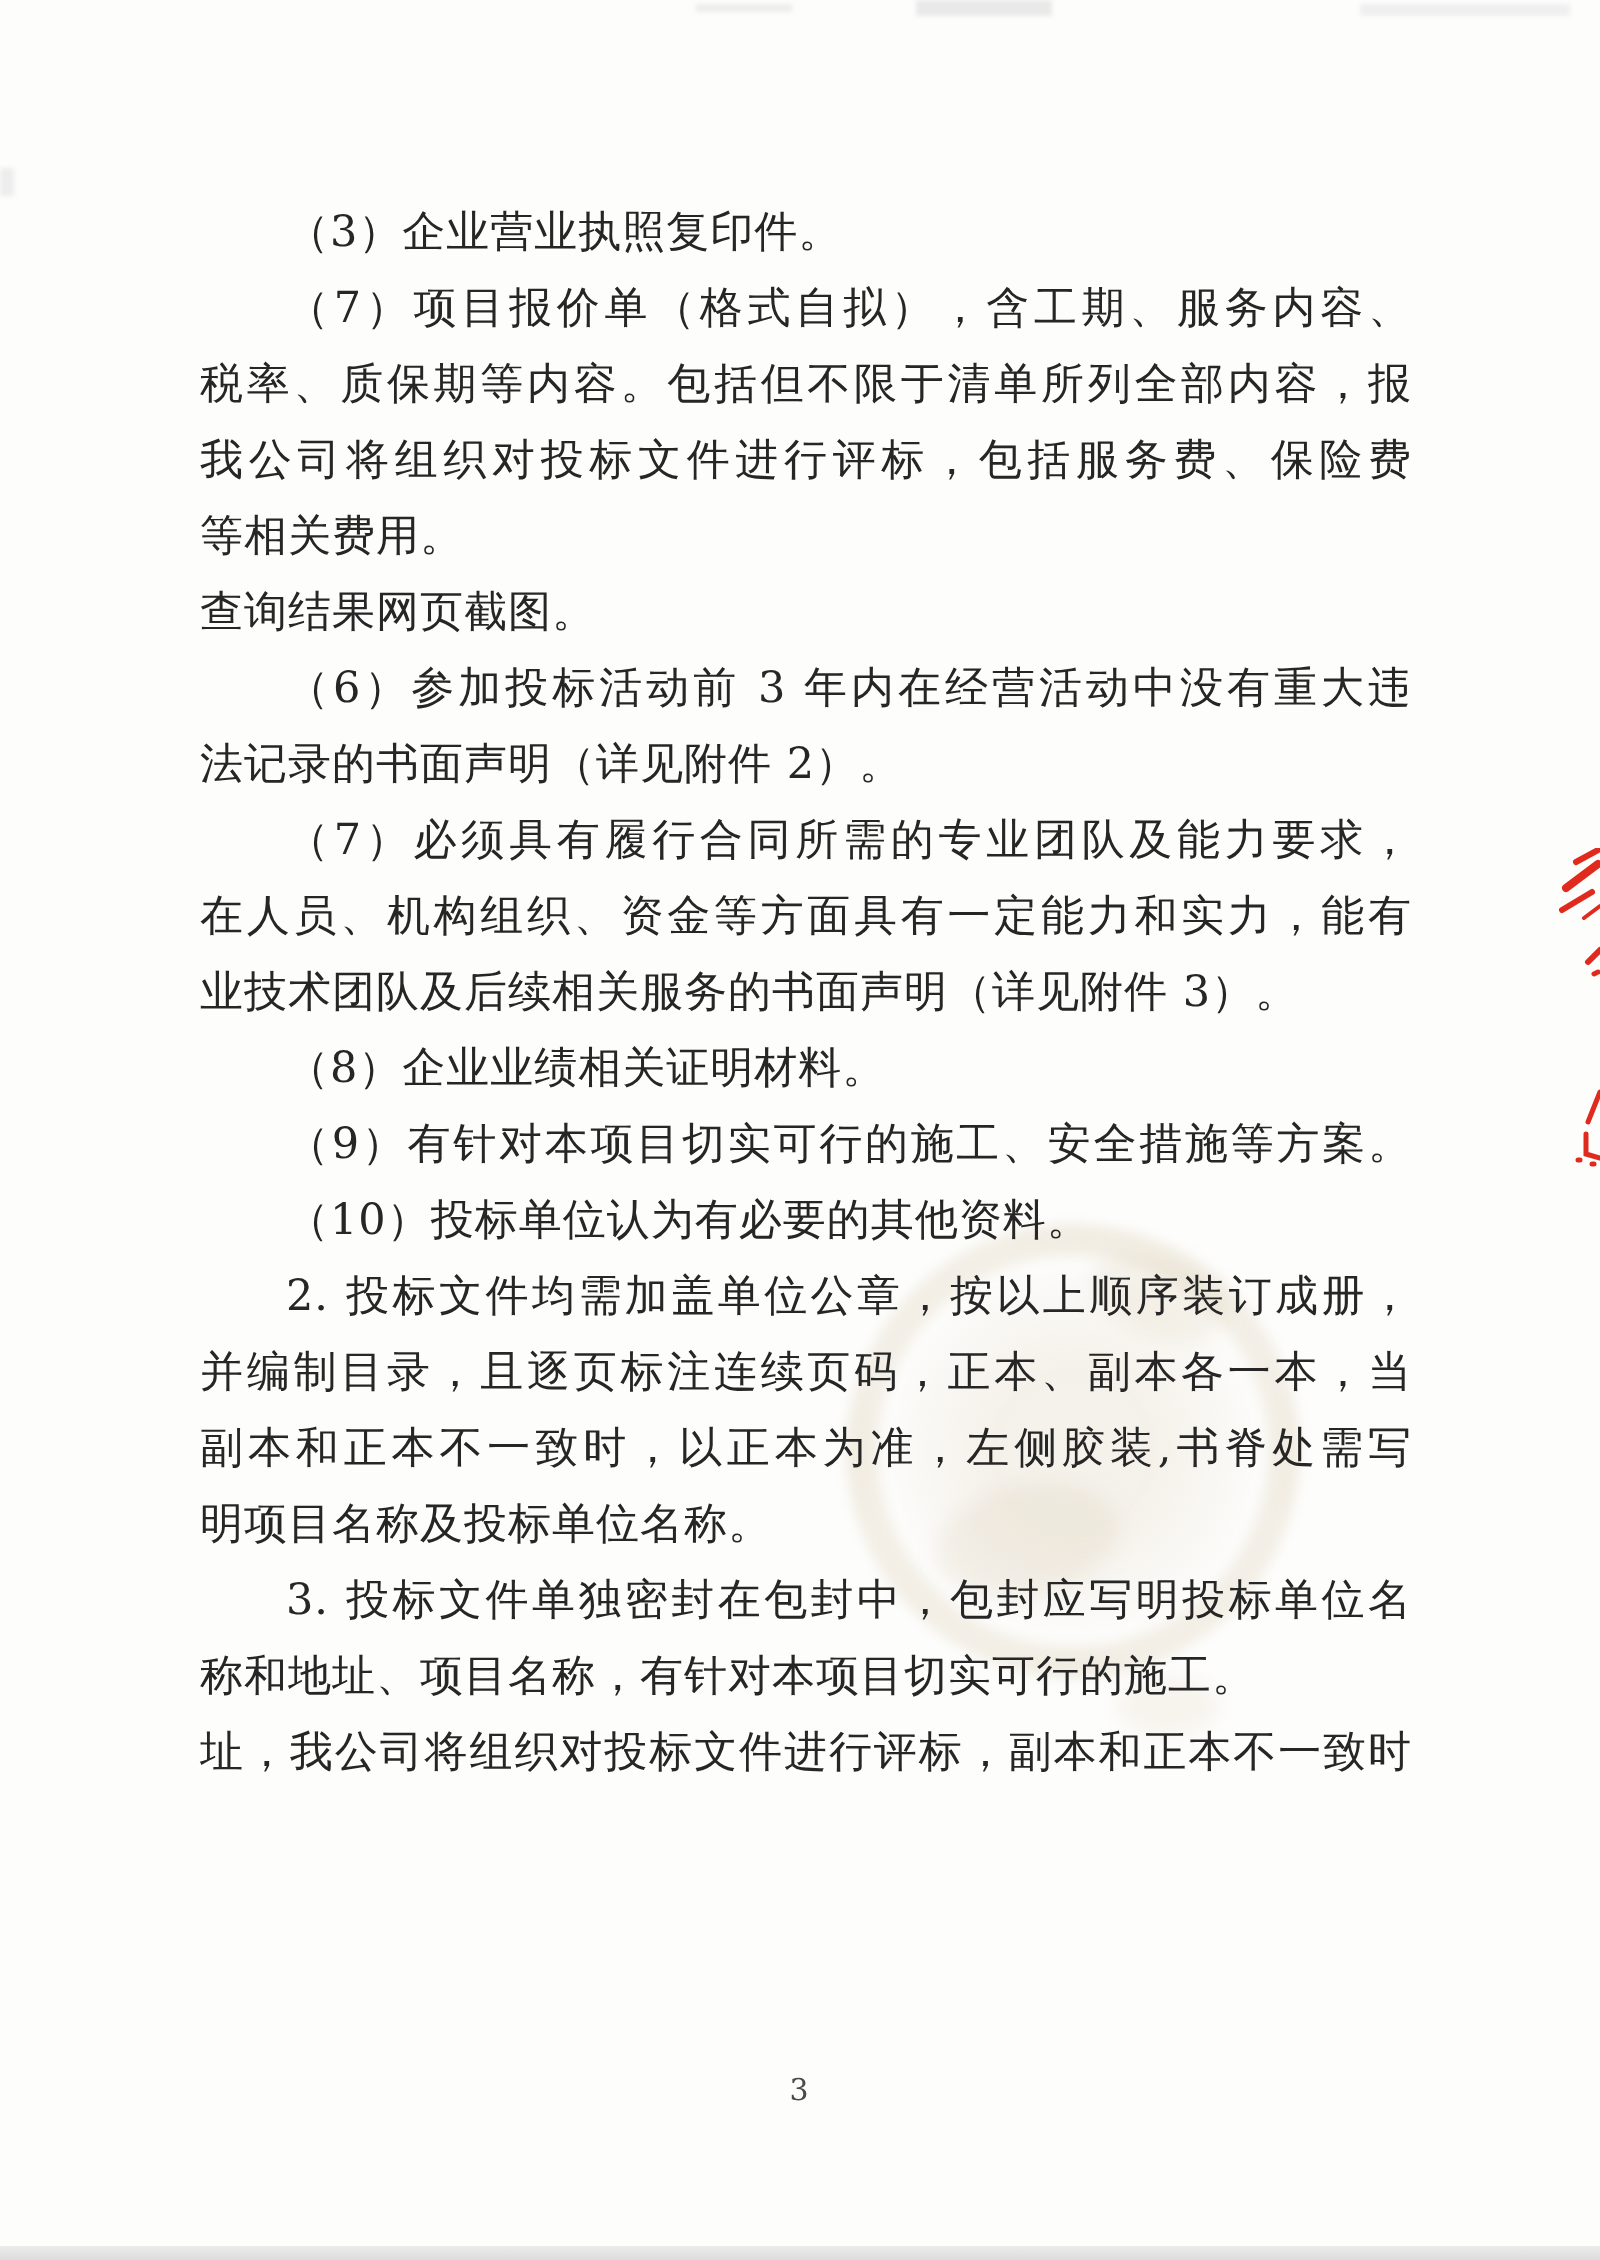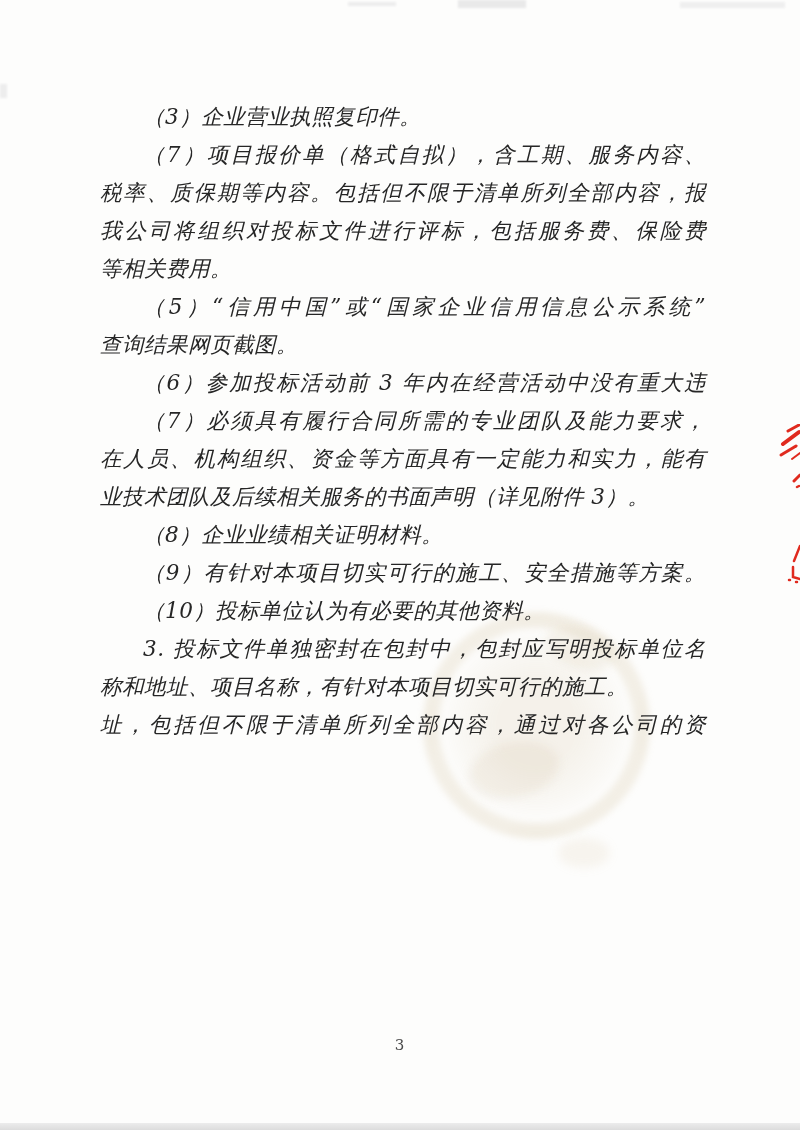--- a/index.html
+++ b/index.html
@@ -17,21 +17,21 @@
     position: absolute;
     left: 100px;
     top: 98px;
     width: 606px;
     font-size: 21.5px;
     line-height: 38px;
     color: var(--ink, #262626);
     letter-spacing: 0.5px;
   }
   .para { margin: 0; }
-  .ln { text-align: justify; white-space: nowrap; font-style: italic; }
+  .ln { text-align: justify; white-space: nowrap; }
   .ln.st { text-align-last: justify; white-space: normal; }
   .ln.ind { text-indent: 2em; }
 
   
   .page-number {
     position: absolute;
     top: 1036px;
     left: 0;
     width: 800px;
     text-align: center;
@@ -112,44 +112,50 @@
       <div class="para">
         <div class="ln ind">（3）企业营业执照复印件。</div>
       </div>
       <div class="para">
         <div class="ln st ind">（7）项目报价单（格式自拟），含工期、服务内容、</div>
         <div class="ln st">税率、质保期等内容。包括但不限于清单所列全部内容，报</div>
         <div class="ln st">我公司将组织对投标文件进行评标，包括服务费、保险费</div>
         <div class="ln">等相关费用。</div>
       </div>
       <div class="para">
-        <div class="ln st ind">（5）“信用中国”或“国家企业信用信息公示系统”</div>
         <div class="ln">查询结果网页截图。</div>
       </div>
       <div class="para">
         <div class="ln st ind">（6）参加投标活动前 3 年内在经营活动中没有重大违</div>
+        <div class="ln">法记录的书面声明（详见附件 2）。</div>
       </div>
       <div class="para">
         <div class="ln st ind">（7）必须具有履行合同所需的专业团队及能力要求，</div>
         <div class="ln st">在人员、机构组织、资金等方面具有一定能力和实力，能有</div>
         <div class="ln">业技术团队及后续相关服务的书面声明（详见附件 3）。</div>
       </div>
       <div class="para">
         <div class="ln ind">（8）企业业绩相关证明材料。</div>
       </div>
       <div class="para">
         <div class="ln st ind">（9）有针对本项目切实可行的施工、安全措施等方案。</div>
       </div>
       <div class="para">
         <div class="ln ind">（10）投标单位认为有必要的其他资料。</div>
       </div>
       <div class="para">
+        <div class="ln st ind">2. 投标文件均需加盖单位公章，按以上顺序装订成册，</div>
+        <div class="ln st">并编制目录，且逐页标注连续页码，正本、副本各一本，当</div>
+        <div class="ln st">副本和正本不一致时，以正本为准，左侧胶装,书脊处需写</div>
+        <div class="ln">明项目名称及投标单位名称。</div>
+      </div>
+      <div class="para">
         <div class="ln st ind">3. 投标文件单独密封在包封中，包封应写明投标单位名</div>
         <div class="ln">称和地址、项目名称，有针对本项目切实可行的施工。</div>
       </div>
       <div class="para">
-        <div class="ln st">址，包括但不限于清单所列全部内容，通过对各公司的资</div>
+        <div class="ln st">址，我公司将组织对投标文件进行评标，副本和正本不一致时</div>
       </div>
     </div>
 
   <div class="page-number">3</div>
 
 </div>
 
 </body></html>

